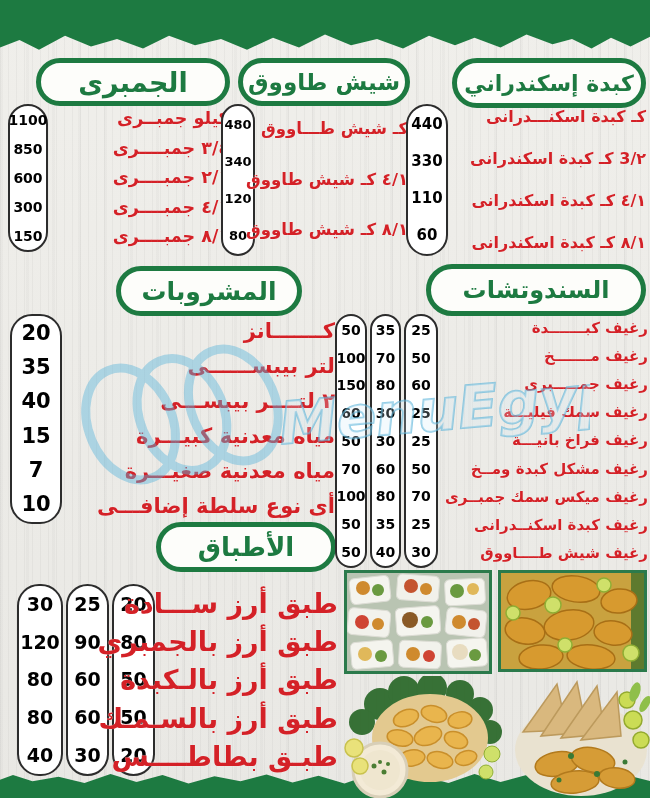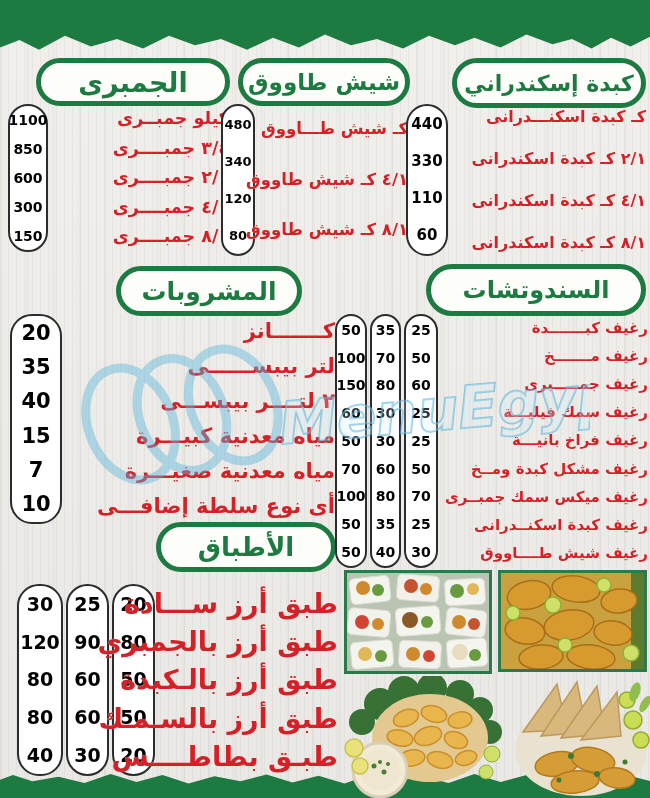--- a/index.html
+++ b/index.html
@@ -80,21 +80,21 @@
   </div>
 
   <div class="capsule" style="left:406px;top:104px;width:42px;height:152px;font-size:15px;text-align:center;">
     <span class="p">440</span>
     <span class="p">330</span>
     <span class="p">110</span>
     <span class="p">60</span>
   </div>
   <div class="rows" style="left:452px;top:104px;width:194px;height:152px;font-size:16px;gap:16px;">
     <div class="row">كـ كبدة اسكنـــدرانى</div>
-    <div class="row">٢/١ كـ كبدة اسكندرانى</div>
+    <div class="row">٢/3 كـ كبدة اسكندرانى</div>
     <div class="row">٤/١ كـ كبدة اسكندرانى</div>
     <div class="row">٨/١ كـ كبدة اسكندرانى</div>
   </div>
 
   <div class="capsule" style="left:10px;top:314px;width:52px;height:210px;font-size:21px;">
     <span class="p">20</span>
     <span class="p">35</span>
     <span class="p">40</span>
     <span class="p">15</span>
     <span class="p">7</span>

